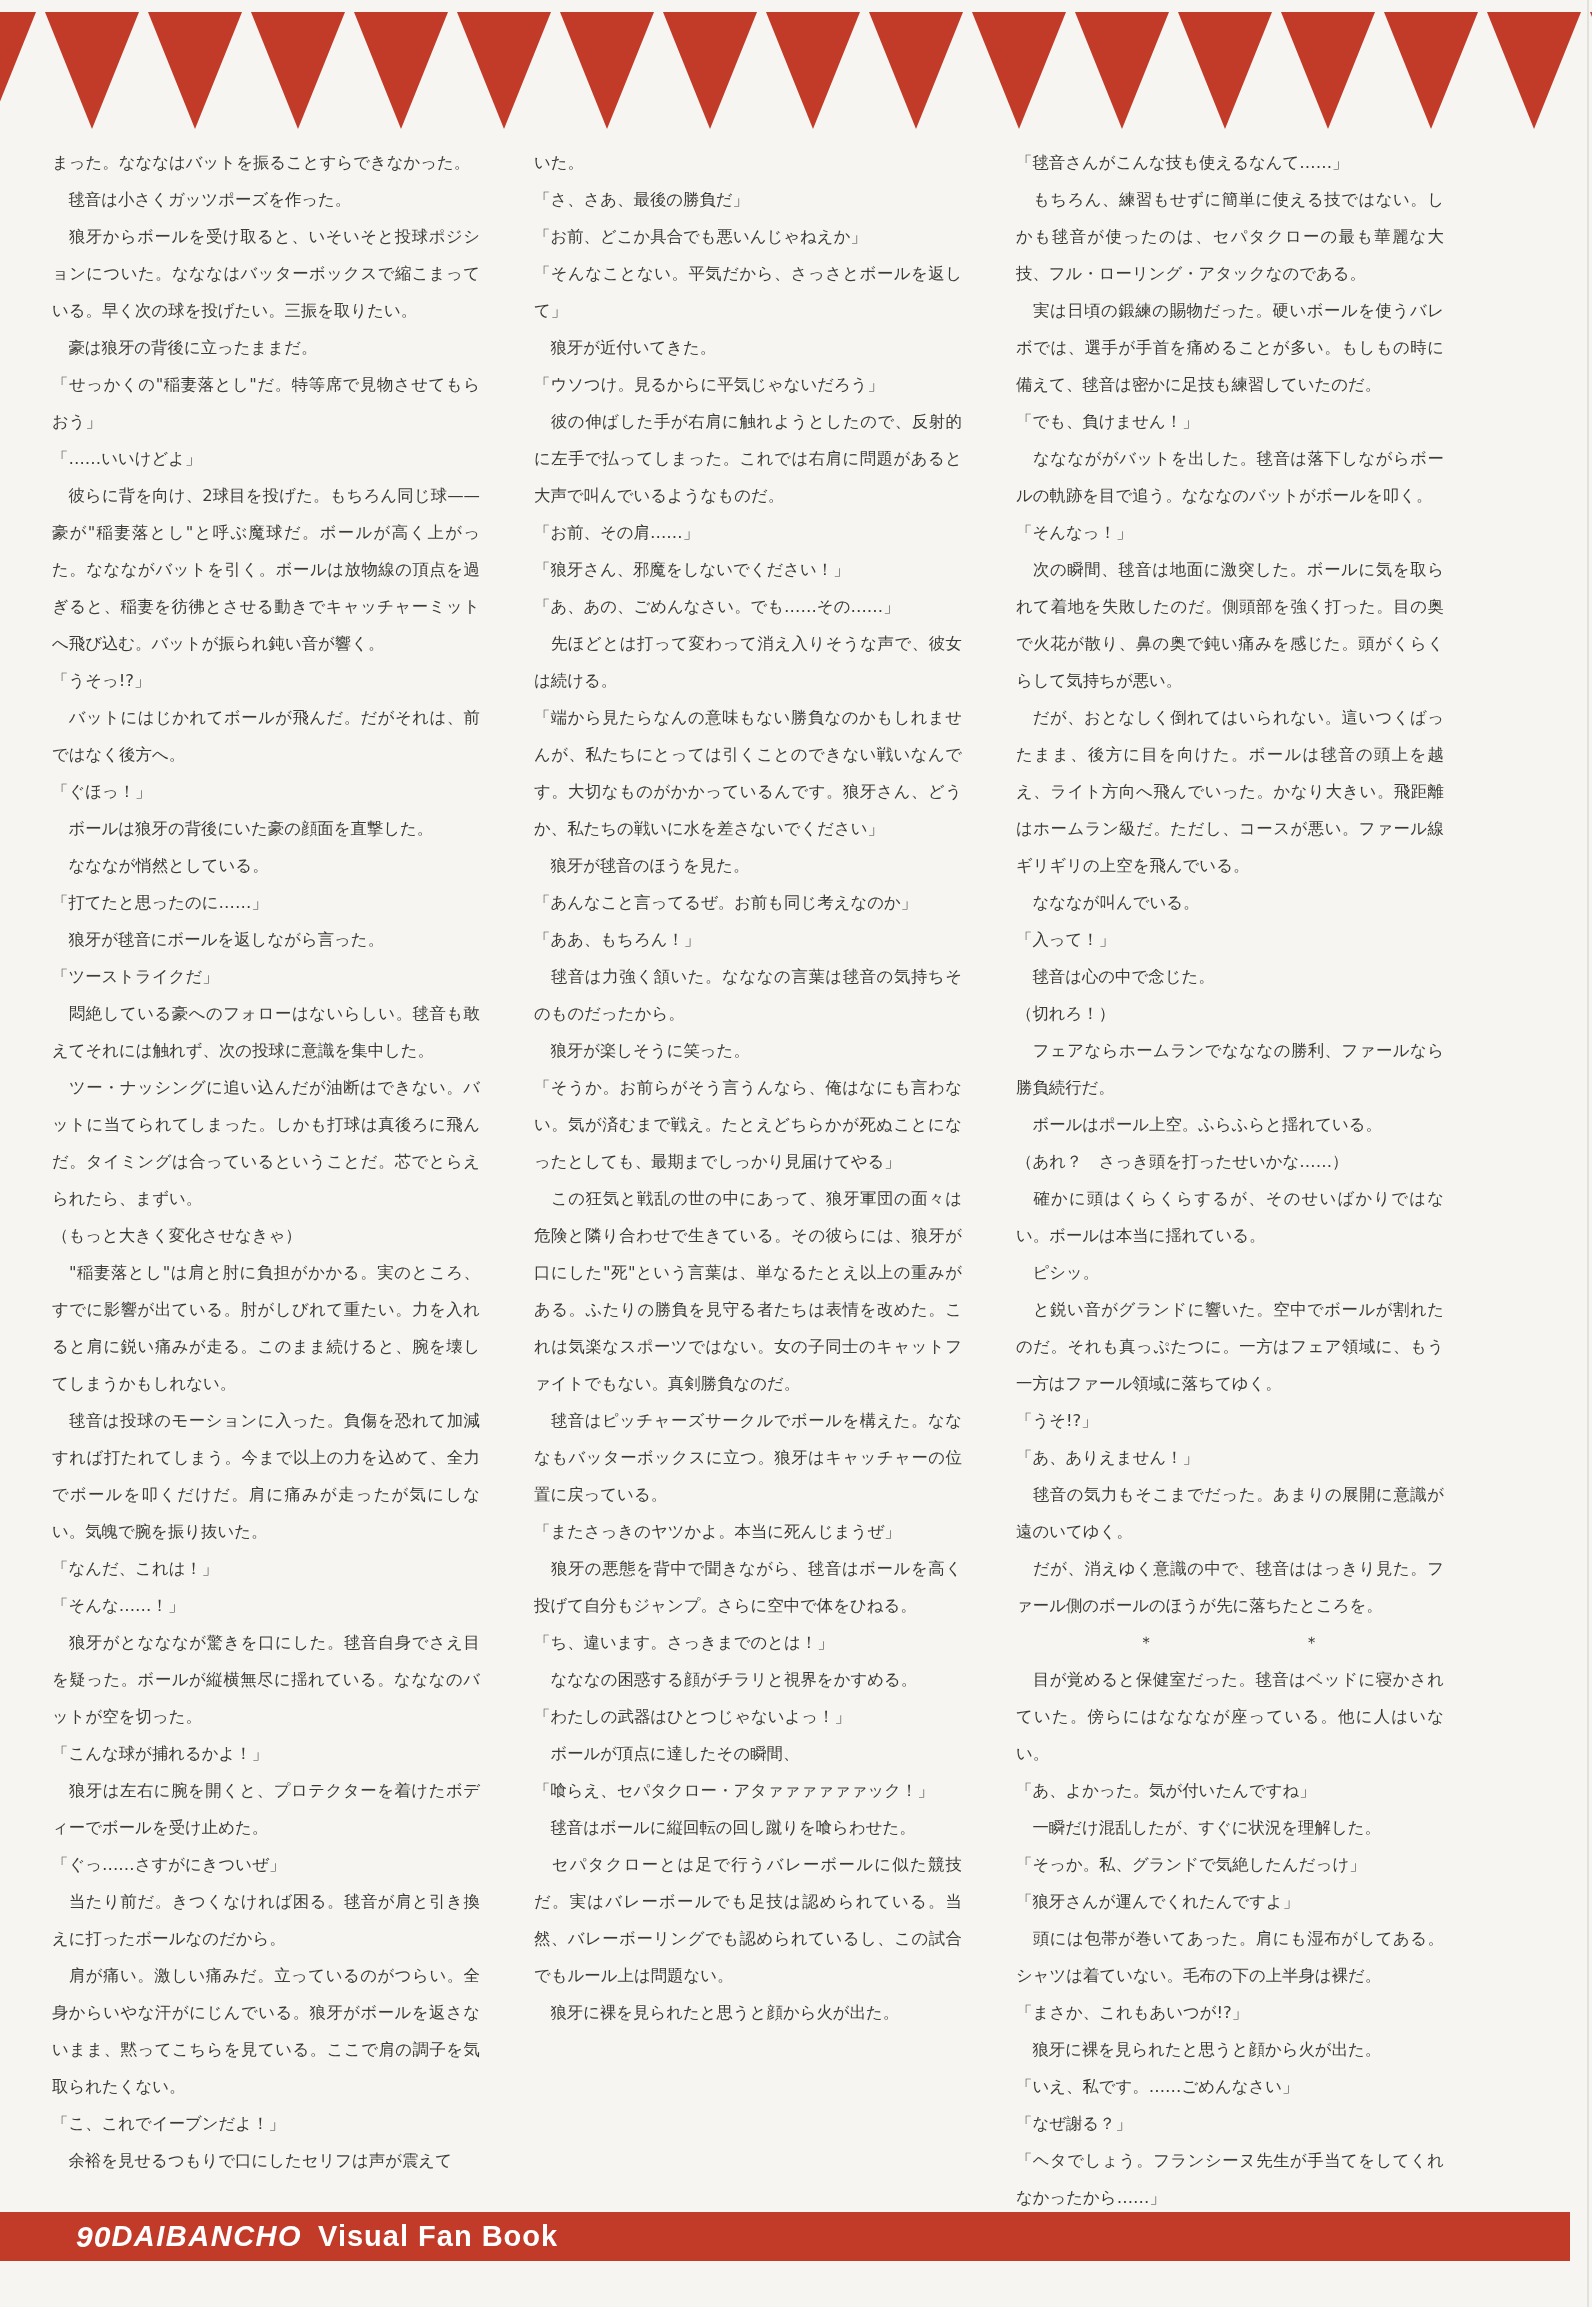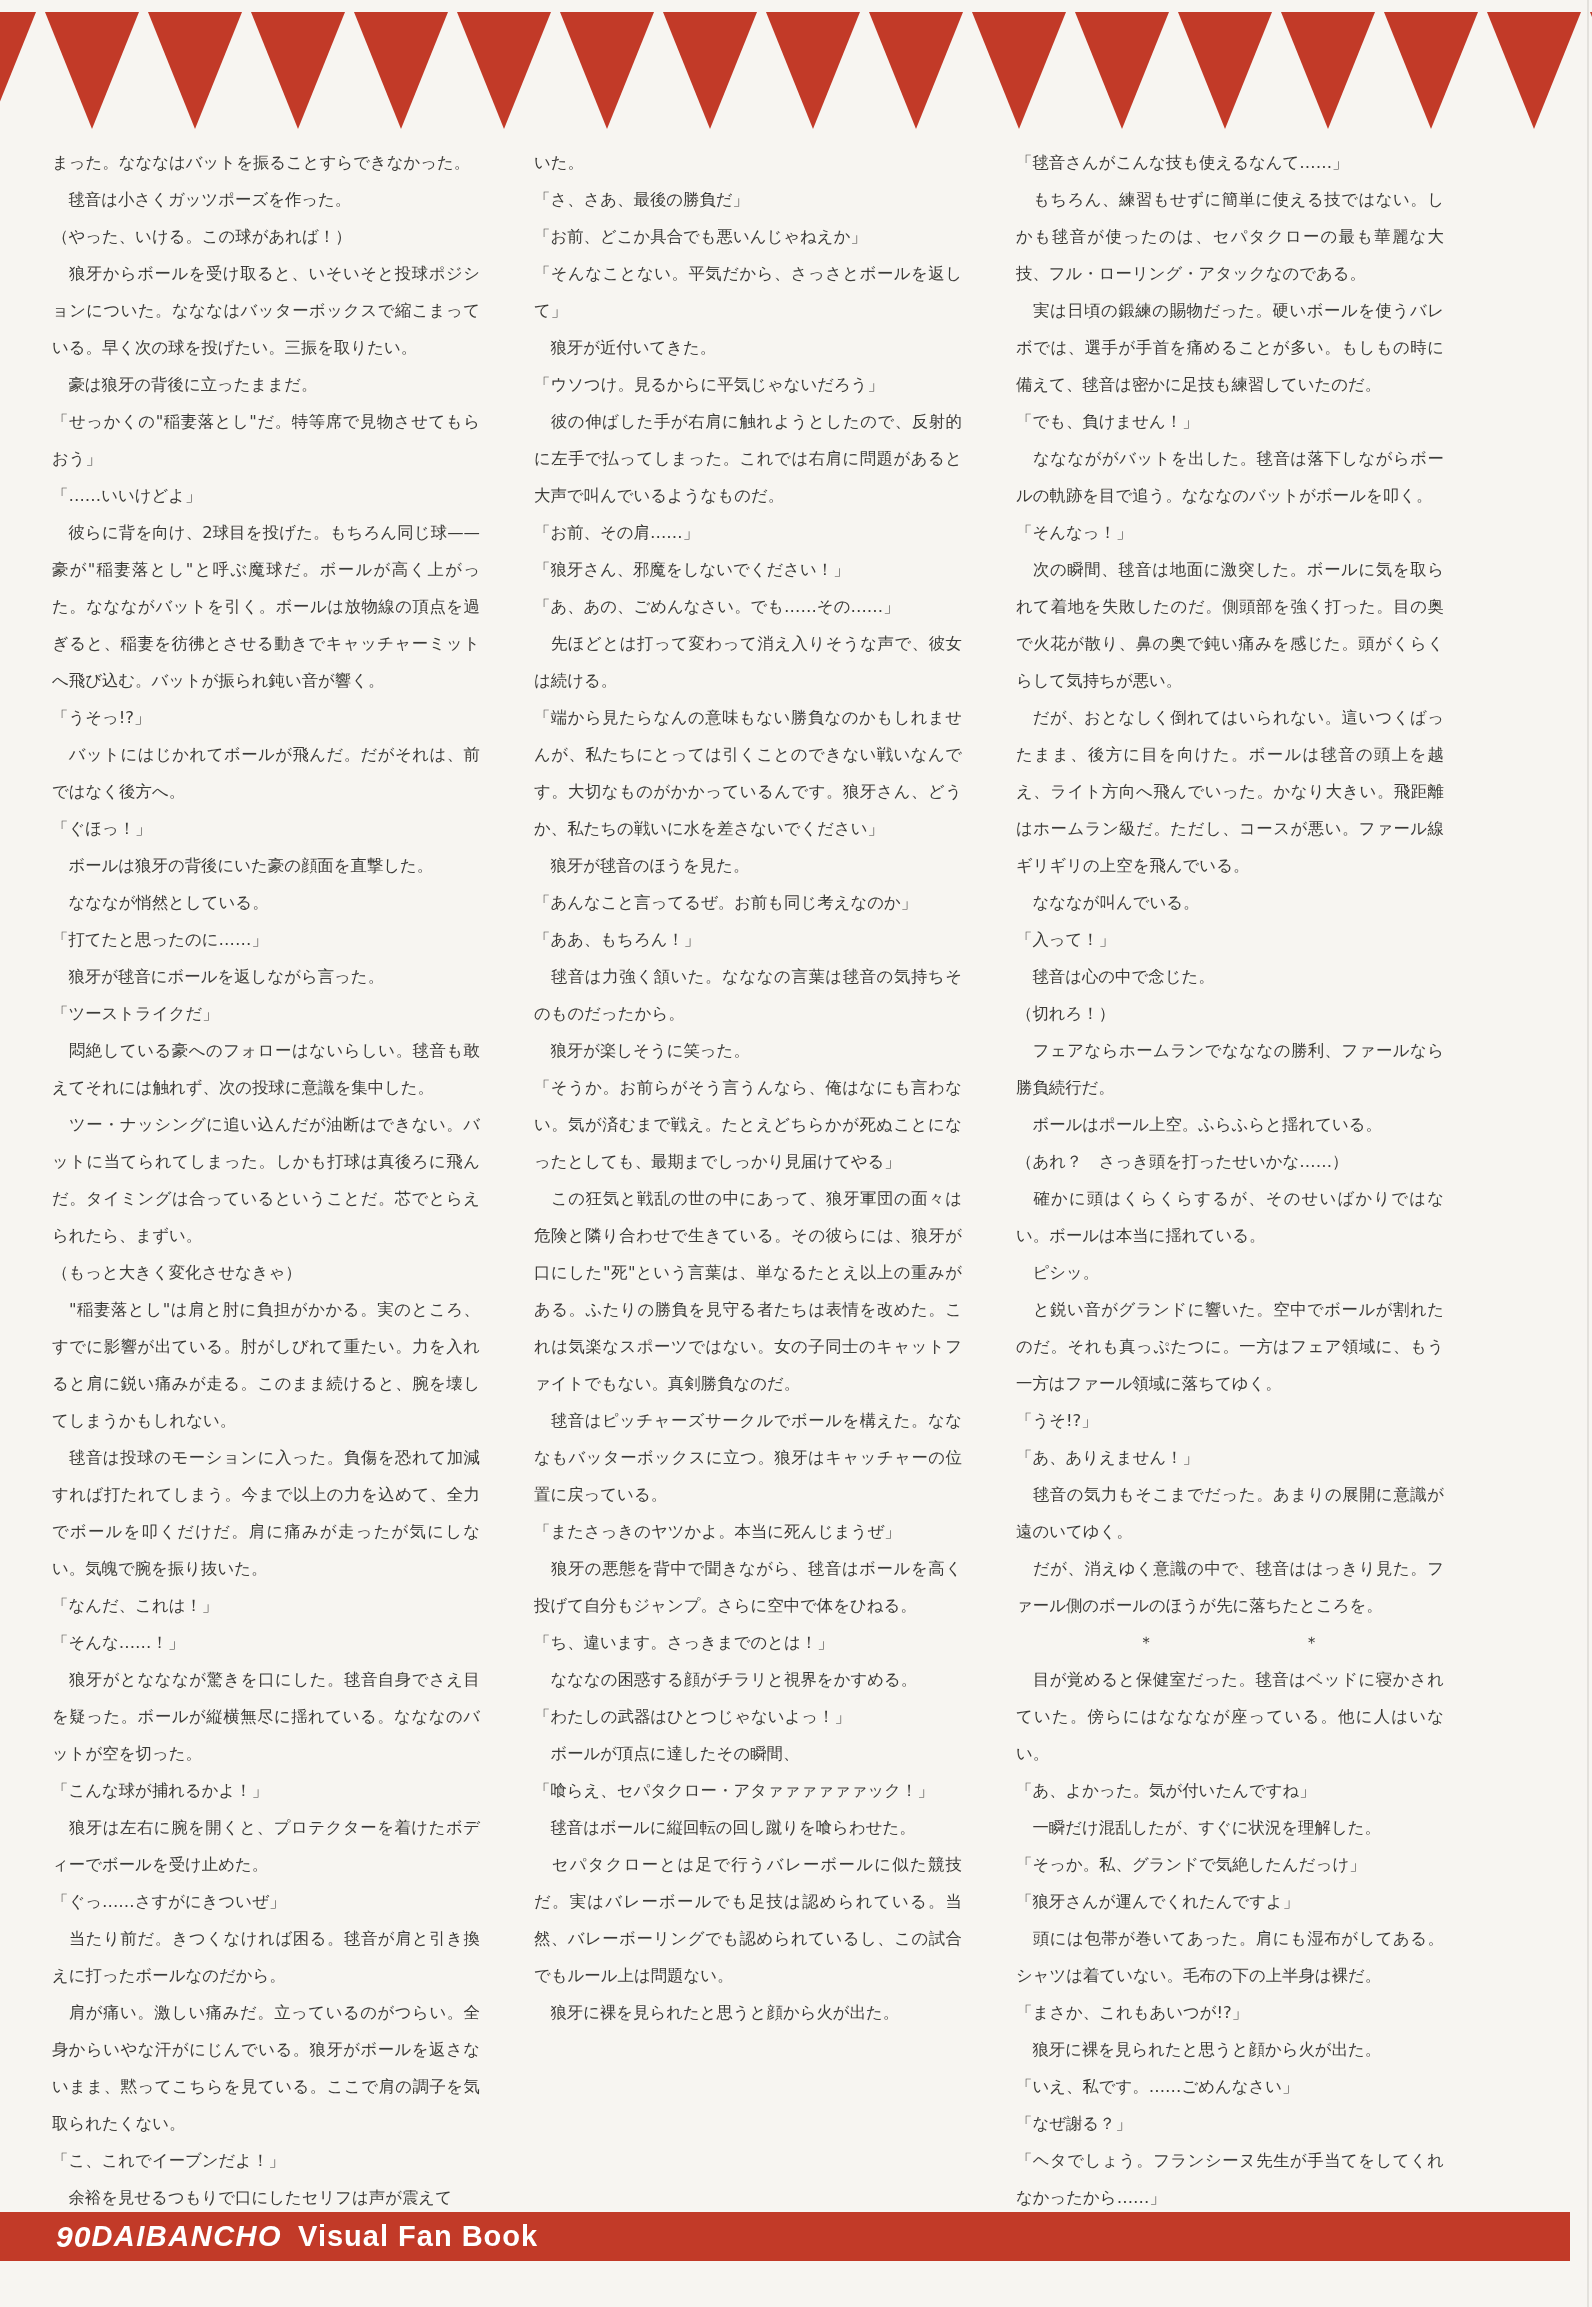--- a/index.html
+++ b/index.html
@@ -52,21 +52,21 @@
   
   .footerbar{
     position:absolute;left:0;top:2212px;
     width:1570px;height:49px;
     background:var(--red);
     color:#ffffff;
     display:flex;align-items:center;
     font-family:"Liberation Sans",sans-serif;
   }
   .pageno{
-    margin-left:56px;
+    margin-left:76px;
     font-size:30px;font-weight:bold;
     font-style:italic;
     letter-spacing:1px;
   }
   .series{
     font-size:29px;font-weight:600;
     font-style:italic;
     letter-spacing:1.5px;
   }
   .booktitle{
@@ -98,21 +98,20 @@
       <div class="tri"></div>
       <div class="tri"></div>
       <div class="tri"></div>
     </div>
 
   <main class="content">
     <section class="col">
 
     <p>まった。なななはバットを振ることすらできなかった。</p>
         <p>　毬音は小さくガッツポーズを作った。</p>
-        <p>（やった、いける。この球があれば！）</p>
         <p>　狼牙からボールを受け取ると、いそいそと投球ポジションについた。なななはバッターボックスで縮こまっている。早く次の球を投げたい。三振を取りたい。</p>
         <p>　豪は狼牙の背後に立ったままだ。</p>
         <p>「せっかくの"稲妻落とし"だ。特等席で見物させてもらおう」</p>
         <p>「……いいけどよ」</p>
         <p>　彼らに背を向け、2球目を投げた。もちろん同じ球——豪が"稲妻落とし"と呼ぶ魔球だ。ボールが高く上がった。ななながバットを引く。ボールは放物線の頂点を過ぎると、稲妻を彷彿とさせる動きでキャッチャーミットへ飛び込む。バットが振られ鈍い音が響く。</p>
         <p>「うそっ!?」</p>
         <p>　バットにはじかれてボールが飛んだ。だがそれは、前ではなく後方へ。</p>
         <p>「ぐほっ！」</p>
         <p>　ボールは狼牙の背後にいた豪の顔面を直撃した。</p>
         <p>　なななが悄然としている。</p>

